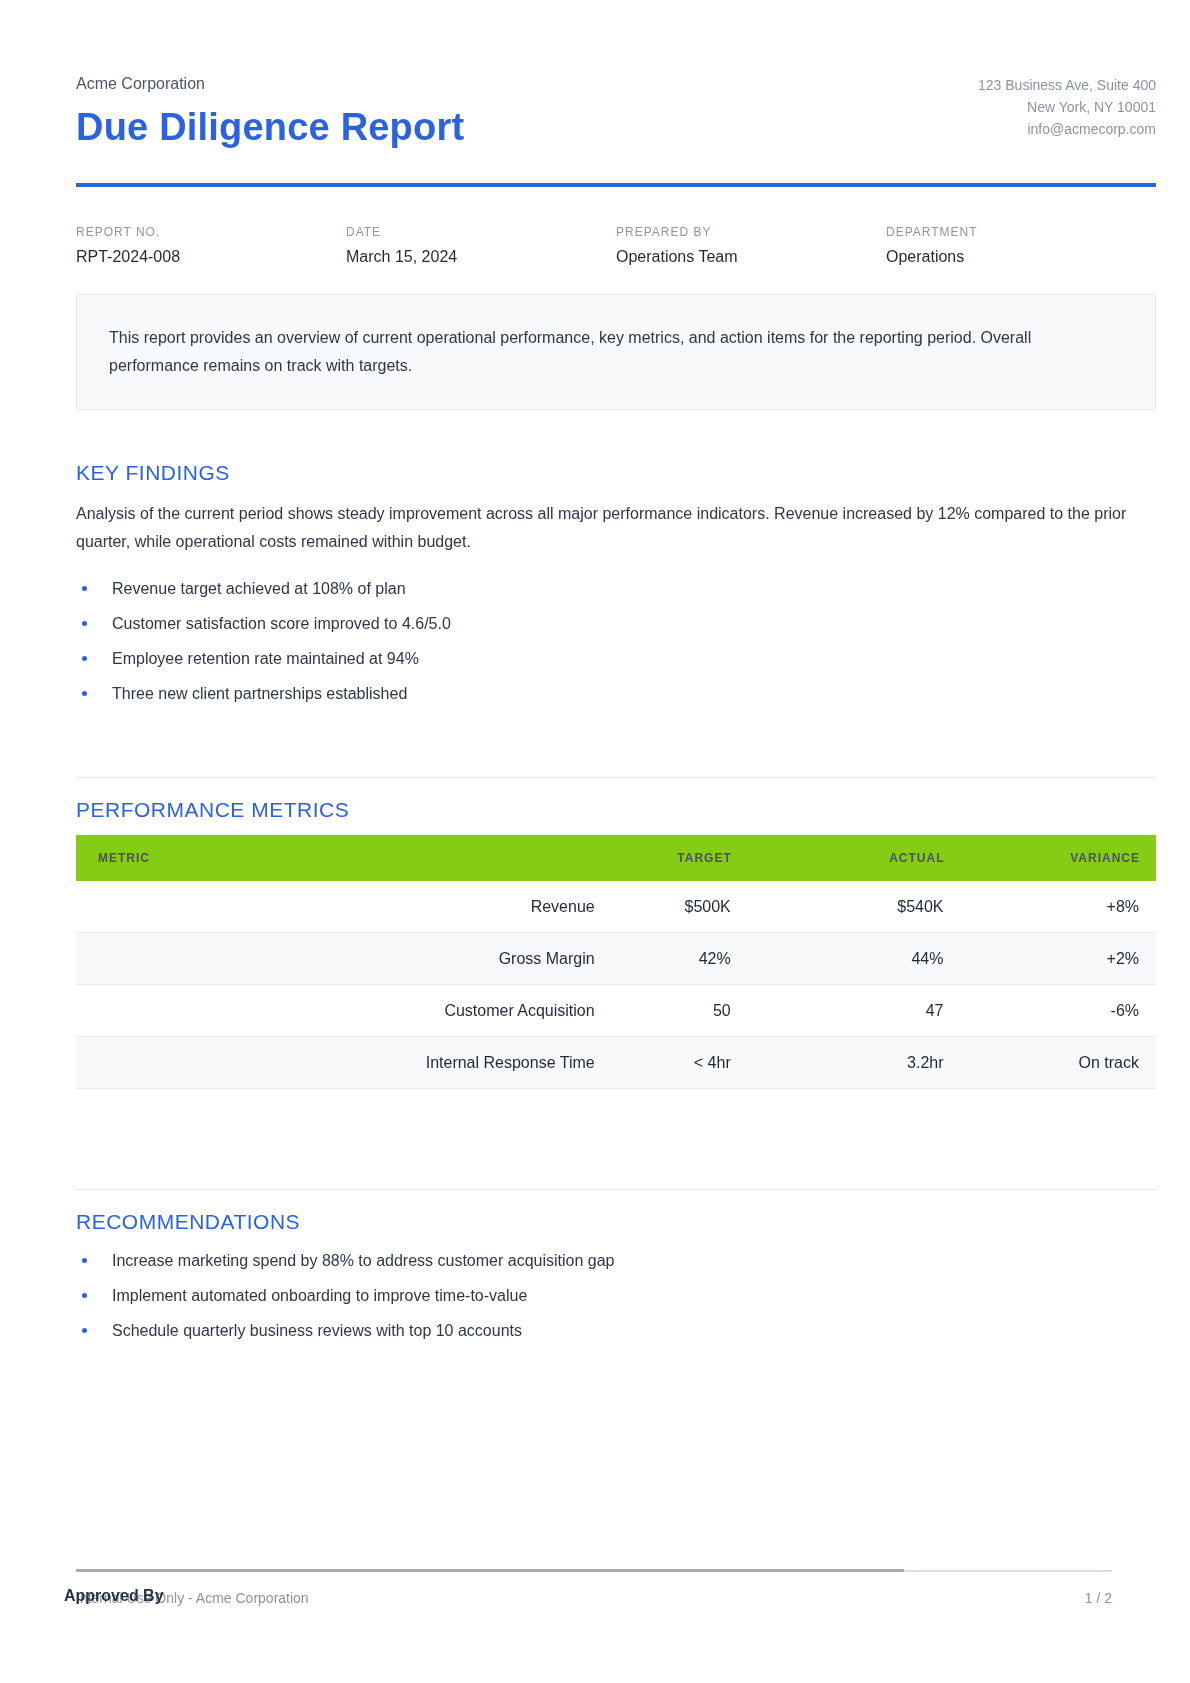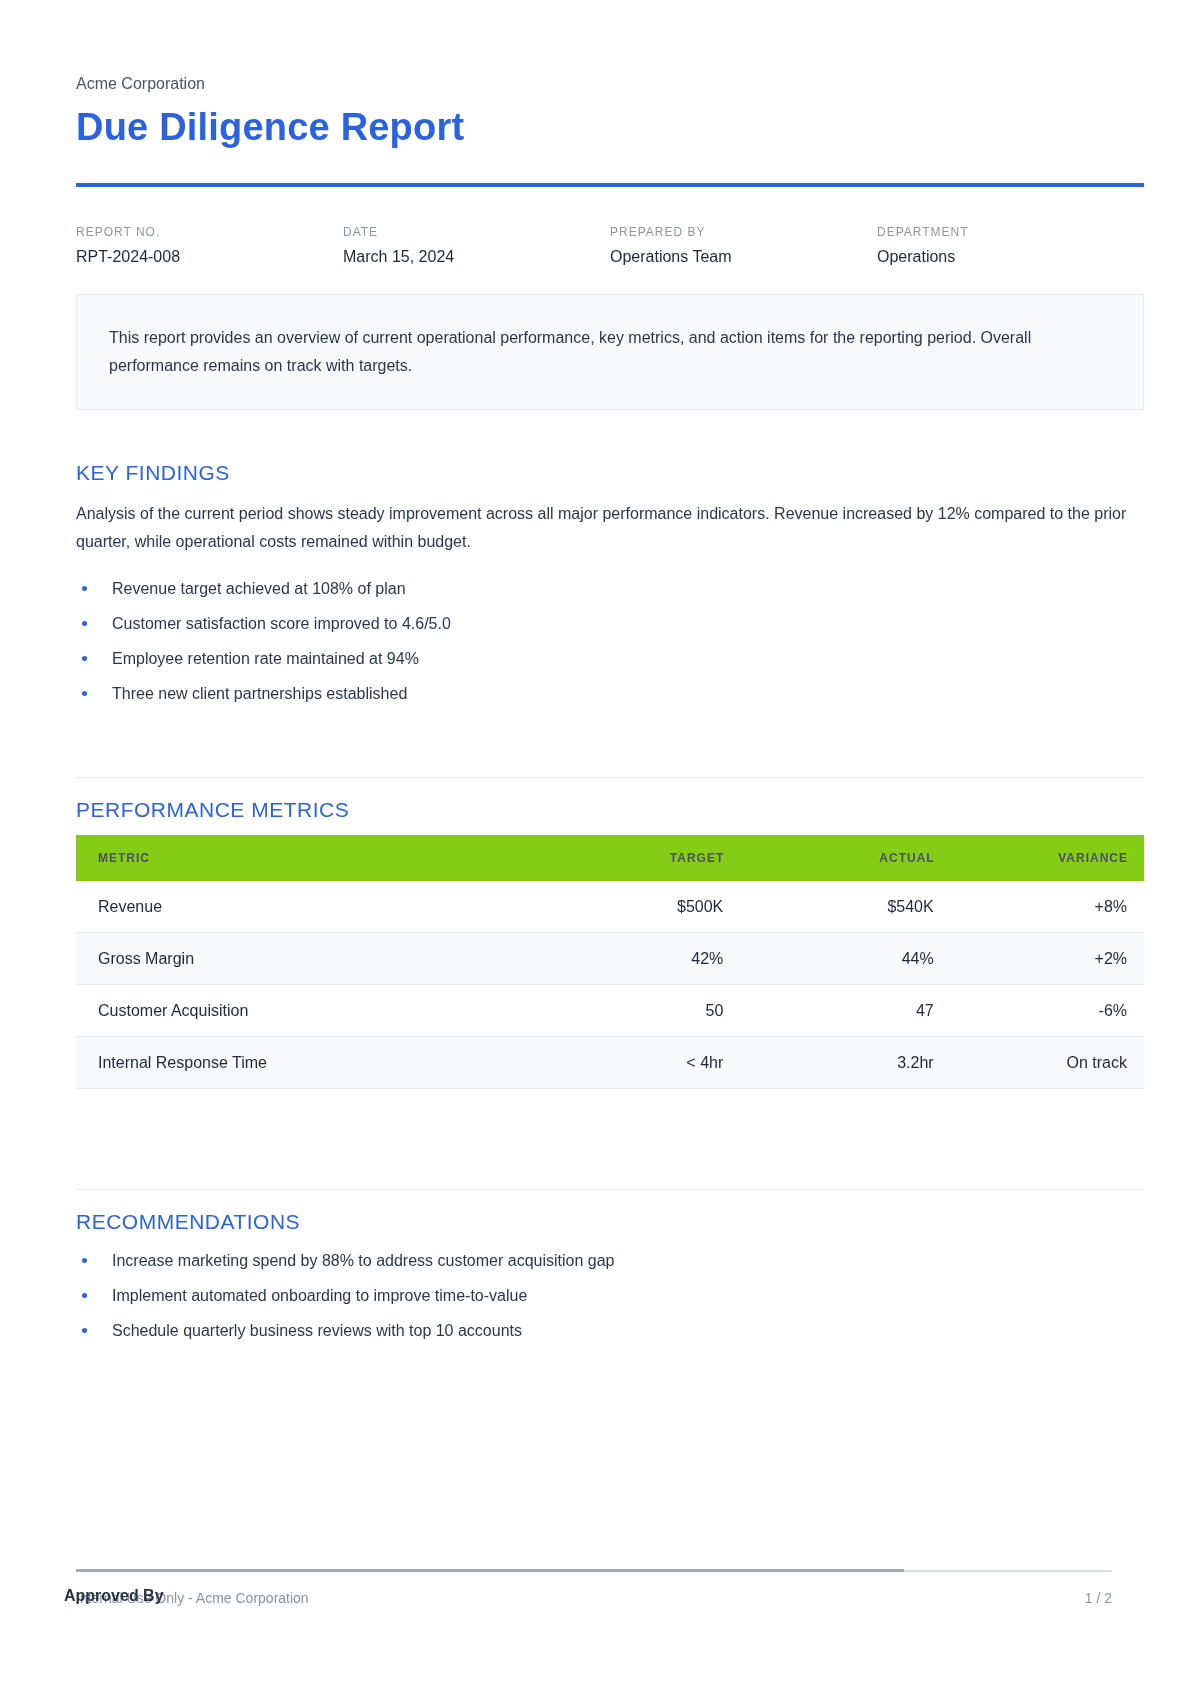--- a/index.html
+++ b/index.html
@@ -5,21 +5,21 @@
   * { box-sizing: border-box; margin: 0; padding: 0; }
   html,body { background:#ffffff; }
   body { font-family:"Liberation Sans", sans-serif; }
   .page {
     position: relative;
     width: 1190px; height: 1683px;
     background:#ffffff;
     overflow: hidden;
     color:#1f2937;
   }
-  .content { padding: 74px 46px 0 76px; }
+  .content { padding: 74px 34px 0 76px; }
 
   
   .header { display:flex; justify-content:space-between; align-items:flex-start; }
   .company { font-size:16px; color:#4b5563; line-height:20px; }
   .doc-title { font-size:38px; font-weight:bold; color:#2b62e0; line-height:46px; margin-top:10px; letter-spacing:0.2px; }
   .address { text-align:right; font-size:14px; color:#8b92a0; line-height:22px; }
 
   .accent-rule { height:4px; background:#2b62e0; margin-top:33px; }
 
   
@@ -61,21 +61,21 @@
   table.metrics thead tr { background:#84cc16; }
   table.metrics th {
     font-size:12px; letter-spacing:1px; color:#4a5263; font-weight:bold;
     text-transform:uppercase; padding:15px 16px; line-height:16px; text-align:right;
   }
   table.metrics th.col-metric { text-align:left; padding-left:22px; }
   table.metrics td {
     font-size:16px; line-height:21px; color:#1f2937;
     padding:15px 17px 15px 16px; text-align:right;
   }
-  table.metrics td.cell-metric { text-align:left; padding-left:22px; }
+  table.metrics td.cell-metric { text-align:right; padding-left:22px; }
   table.metrics tbody tr { border-bottom:1px solid #e7eaee; }
   table.metrics tbody tr.alt { background:#f8f9fa;margin-top:20px; }
 
   
   .sig-line { position:absolute; left:76px; top:1569px; width:828px; height:3px; background:#a6abb3; z-index:2; }
   .footer-rule { position:absolute; left:76px; right:78px; top:1570px; height:2px; background:#dadde2; z-index:1; }
   .approved-label { position:absolute; left:64px; top:1586px; font-size:16px; font-weight:bold; color:#273242; z-index:3; line-height:20px; }
   .footer-row {
     position:absolute; left:76px; right:78px; top:1589px;
     display:flex; justify-content:space-between;
@@ -85,20 +85,25 @@
 </head>
 <body>
 
 <div class="page">
   <div class="content">
 
     <div class="header">
       <div class="header-left">
         <div class="company">Acme Corporation</div>
         <div class="doc-title">Due Diligence Report</div>
+      </div>
+      <div class="address">
+        <div>123 Business Ave, Suite 400</div>
+        <div>New York, NY 10001</div>
+        <div>info@acmecorp.com</div>
       </div>
     </div>
 
     <div class="accent-rule"></div>
 
     <div class="meta-row">
       <div class="meta-col">
         <div class="meta-label">REPORT NO.</div>
         <div class="meta-value">RPT-2024-008</div>
       </div>

